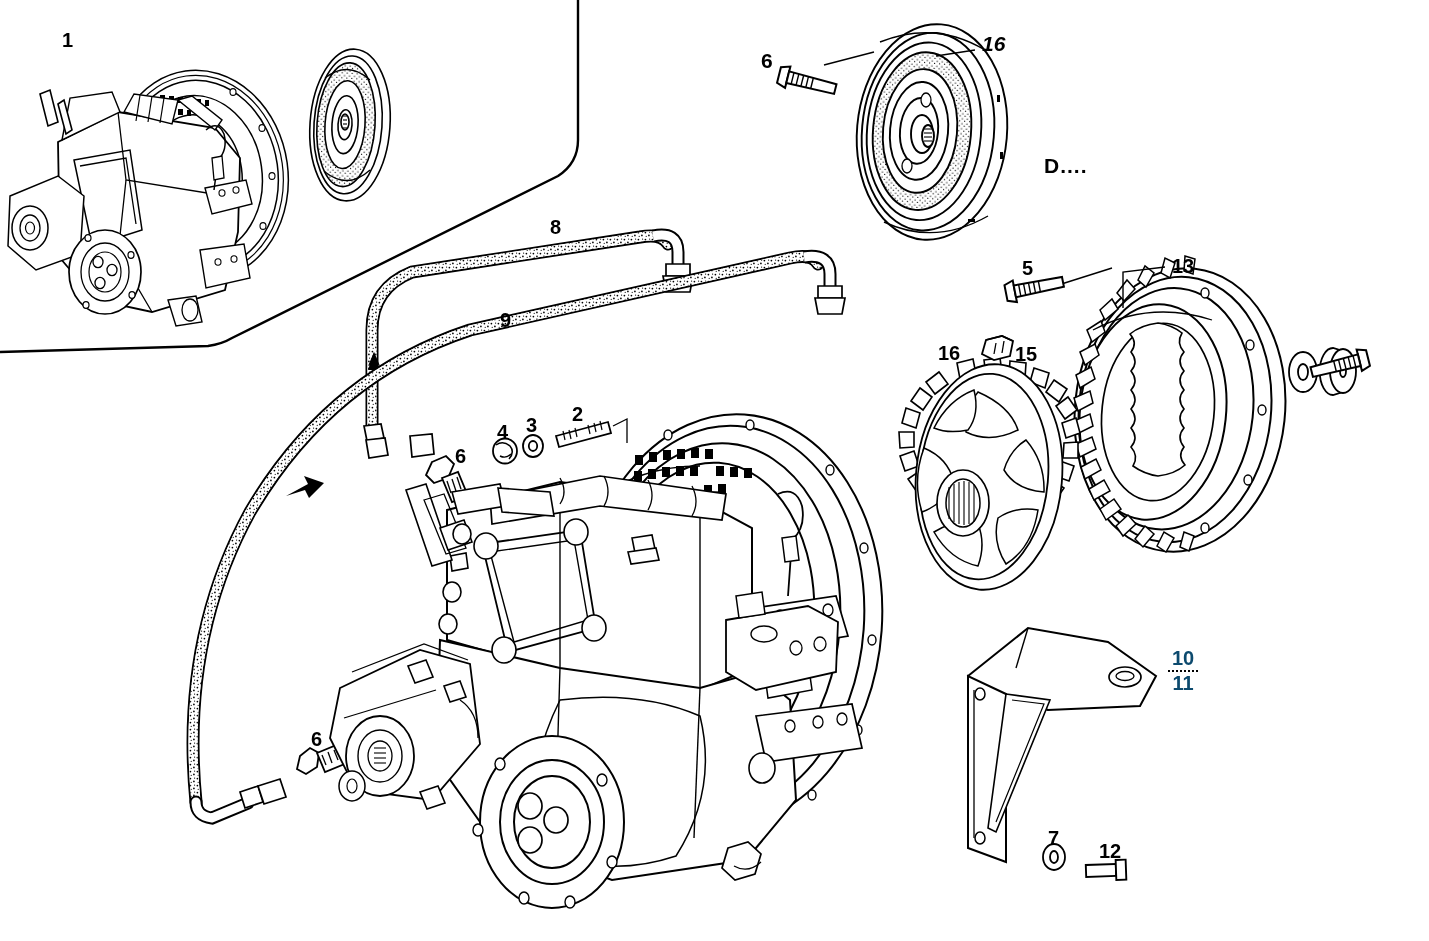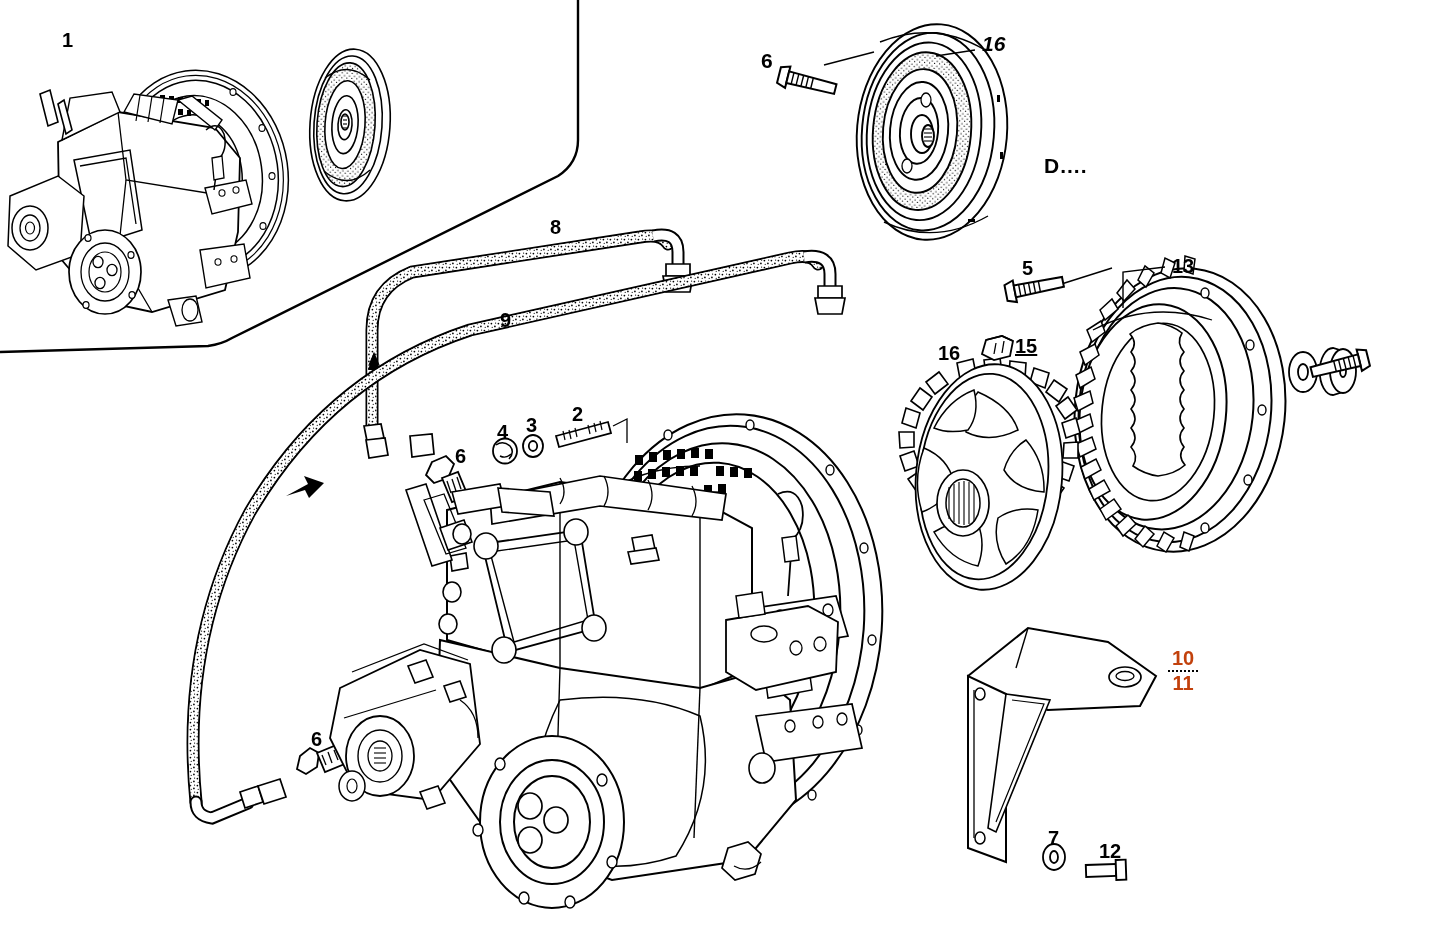--- a/index.html
+++ b/index.html
@@ -15,21 +15,21 @@
     line-height:1;
     white-space:nowrap;
     user-select:none;
   }
   .callout.big{font-size:21px;}
   .frac{
     position:absolute;
     font-family:"Liberation Sans", sans-serif;
     font-weight:bold;
     font-size:20px;
-    color:#c2410c;
+    color:#0c4a6e;
     text-align:center;
     line-height:1.05;
   }
   .frac .bar{
     display:block;
     border-top:2px dotted #000;
     width:30px;
     margin:1px auto 1px auto;
     height:0;
   }
@@ -650,21 +650,21 @@
   <div class="callout" style="left:497px; top:422px;">4</div>
   <div class="callout" style="left:1022px;top:258px;">5</div>
   <div class="callout" style="left:455px; top:446px;">6</div>
   <div class="callout" style="left:311px; top:729px;">6</div>
   <div class="callout" style="left:1048px;top:828px;">7</div>
   <div class="callout" style="left:550px; top:217px;">8</div>
   <div class="callout" style="left:500px; top:310px;">9</div>
   <div class="callout" style="left:1099px;top:841px;">12</div>
   <div class="callout" style="left:1172px;top:256px;">13</div>
   <div class="callout" style="left:938px; top:343px;">16</div>
-  <div class="callout" style="left:1015px;top:336px;text-decoration:underline;">15</div>
+  <div class="callout" style="left:1015px;top:344px;">15</div>
   <div class="callout big" style="left:982px; top:33px;font-style:italic;">16</div>
   <div class="callout big" style="left:761px; top:50px;">6</div>
 
   <div class="frac" style="left:1168px; top:648px;">
     <span>10</span>
     <span class="bar"></span>
     <span>11</span>
   </div>
 
   <div class="dlabel" style="left:1044px; top:154px;">D....</div>

